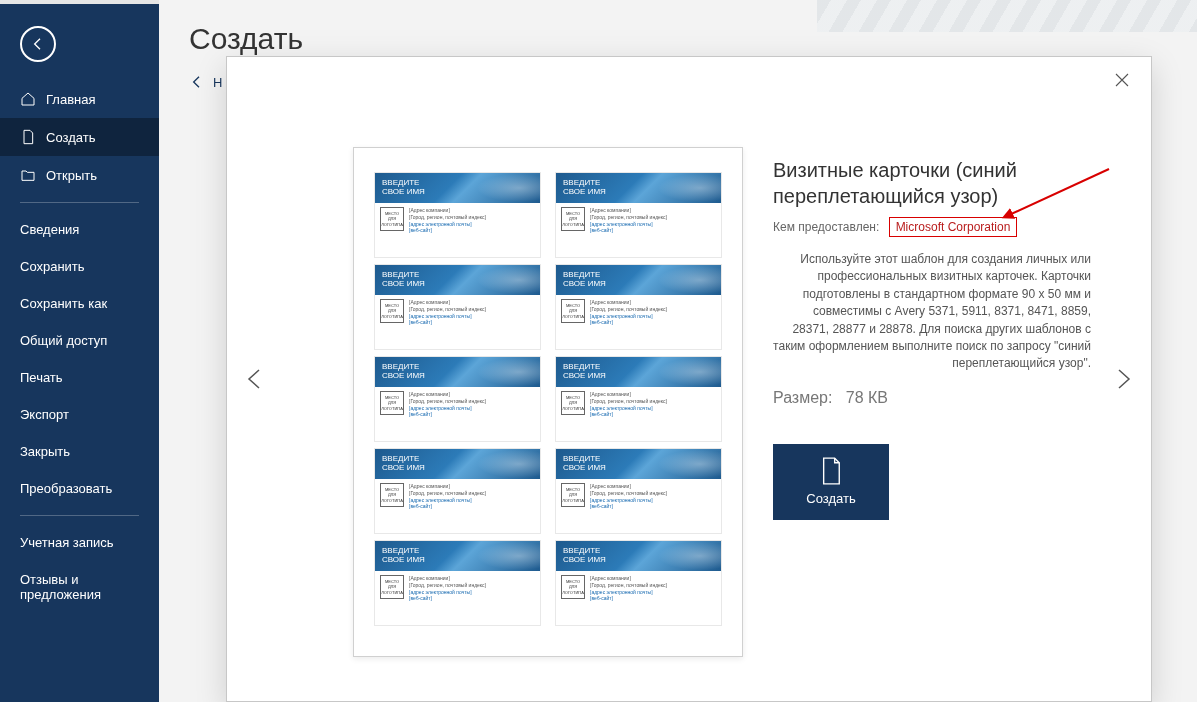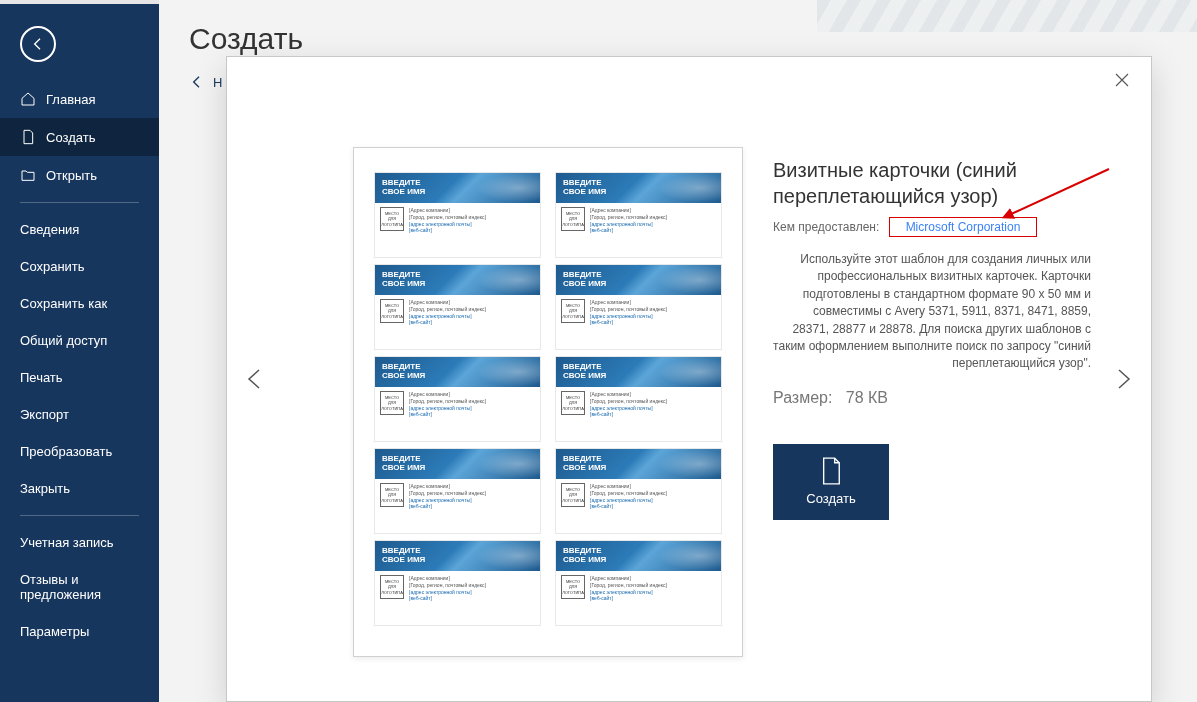--- a/index.html
+++ b/index.html
@@ -27,31 +27,31 @@
 .close-btn svg { width: 18px; height: 18px; }
 
 .nav-arrow { position: absolute; top: 50%; margin-top: -18px; width: 36px; height: 36px; display: flex; align-items: center; justify-content: center; cursor: pointer; color: #555; }
 .nav-arrow.left { left: 10px; }
 .nav-arrow.right { right: 10px; }
 .nav-arrow svg { width: 24px; height: 24px; }
 
 .preview { position: absolute; left: 126px; top: 90px; width: 390px; height: 510px; background: #fff; border: 1px solid #d0d0d0; box-shadow: 0 2px 6px rgba(0,0,0,0.08); padding: 24px 20px; }
 .card-grid { display: flex; flex-wrap: wrap; justify-content: space-between; }
 .bcard { width: 167px; height: 86px; margin-bottom: 6px; background: #fff; border: 1px solid #e8e8e8; display: flex; flex-direction: column; overflow: hidden; }
-.bcard .banner { height: 30px; background: linear-gradient(135deg, #1e5a8e 0%, #2c7bb8 45%, #5ca5d8 55%, #1e5a8e 100%); color: #fff; font-size: 8px; font-weight: 700; padding: 4px 7px; line-height: 1.1; display: flex; flex-direction: column; justify-content: center; position: relative; }
+.bcard .banner { height: 30px; background: linear-gradient(135deg, #1e5a8e 0%, #2c7bb8 45%, #5ca5d8 55%, #1e5a8e 100%); color: #fff; font-size: 8px; font-weight: 400; padding: 4px 7px; line-height: 1.1; display: flex; flex-direction: column; justify-content: center; position: relative; }
 .bcard .banner::after { content: ""; position: absolute; right: 0; top: 0; bottom: 0; width: 70px; background: radial-gradient(ellipse 60px 20px at 70% 50%, rgba(255,255,255,0.35), transparent 70%); }
 .bcard .body { flex: 1; display: flex; padding: 4px 5px; font-size: 5px; line-height: 1.35; }
 .bcard .logo { width: 24px; height: 24px; border: 1px solid #666; margin-right: 5px; display: flex; align-items: center; justify-content: center; font-size: 4px; text-align: center; color: #333; }
 .bcard .addr { color: #1669b0; }
 .bcard .addr .k { color: #555; display: block; }
 
 .details { position: absolute; left: 546px; top: 100px; right: 60px; }
 .tpl-title { font-size: 20px; color: #333; font-weight: 400; line-height: 1.3; margin-bottom: 8px; }
 .provided { font-size: 12px; color: #666; margin-bottom: 14px; }
-.provided .provider { display: inline-block; border: 1.5px solid #d80000; padding: 2px 16px; margin-left: 6px; color: #3b82f6; }
+.provided .provider { display: inline-block; border: 1.5px solid #d80000; padding: 2px 6px; margin-left: 6px; color: #b91c1c; }
 .desc { font-size: 12px; color: #555; line-height: 1.45; margin-bottom: 16px; text-align: right; }
 .size { font-size: 16px; color: #777; margin-bottom: 37px; }
 .create-btn { width: 116px; height: 76px; background: #17365d; color: #fff; display: flex; flex-direction: column; align-items: center; justify-content: center; cursor: pointer; font-size: 13px; }
 .create-btn svg { width: 22px; height: 28px; margin-bottom: 6px; }
 
 .arrow-annot { position: absolute; pointer-events: none; }
 .arrow-annot svg { overflow: visible; }
 
 .top-decor { position: absolute; top: 0; right: 0; width: 380px; height: 32px; background: repeating-linear-gradient(120deg, #dfe3e6 0 12px, #eceff1 12px 26px); opacity: 0.8; }
 </style>
@@ -98,36 +98,33 @@
   <div class="nav-item sub">
       <span>Общий доступ</span>
     </div>
   <div class="nav-item sub">
       <span>Печать</span>
     </div>
   <div class="nav-item sub">
       <span>Экспорт</span>
     </div>
   <div class="nav-item sub">
+      <span>Закрыть</span>
+    </div>
+  <div class="nav-item sub">
       <span>Преобразовать</span>
     </div>
-  <div class="nav-item sub">
-      <span>Закрыть</span>
-    </div>
 
   <div class="divider"></div>
 
   <div class="nav-item sub">
       <span>Учетная запись</span>
     </div>
   <div class="nav-item sub">
       <span>Отзывы и предложения</span>
-    </div>
-  <div class="nav-item sub">
-      <span>Параметры</span>
     </div>
 </div>
 
 <div class="main">
   <div class="top-decor"></div>
   <div class="page-title">Создать</div>
   <div class="back-link">
     <svg viewBox="0 0 24 24">
         <path d="M15 4l-8 8 8 8" stroke="#17365d" stroke-width="2" fill="none"></path>
       </svg>

